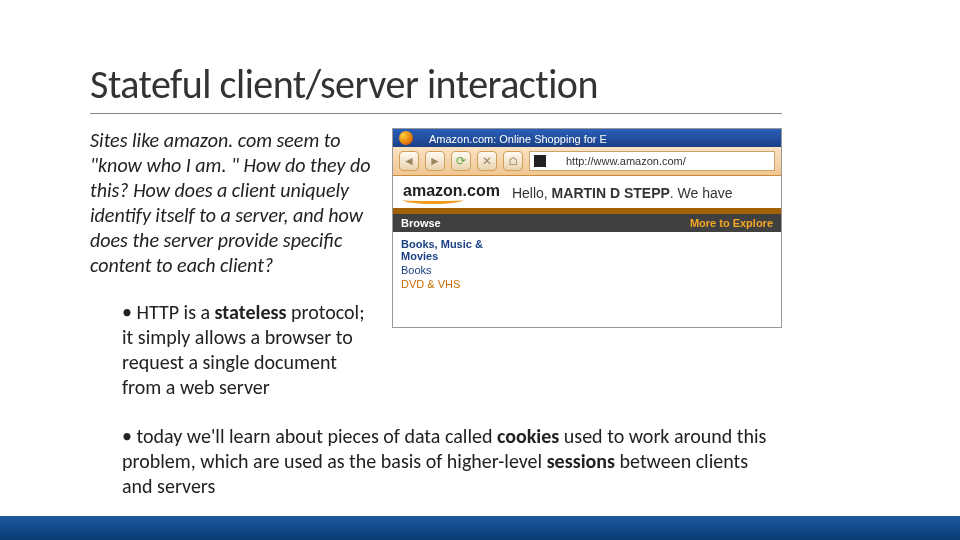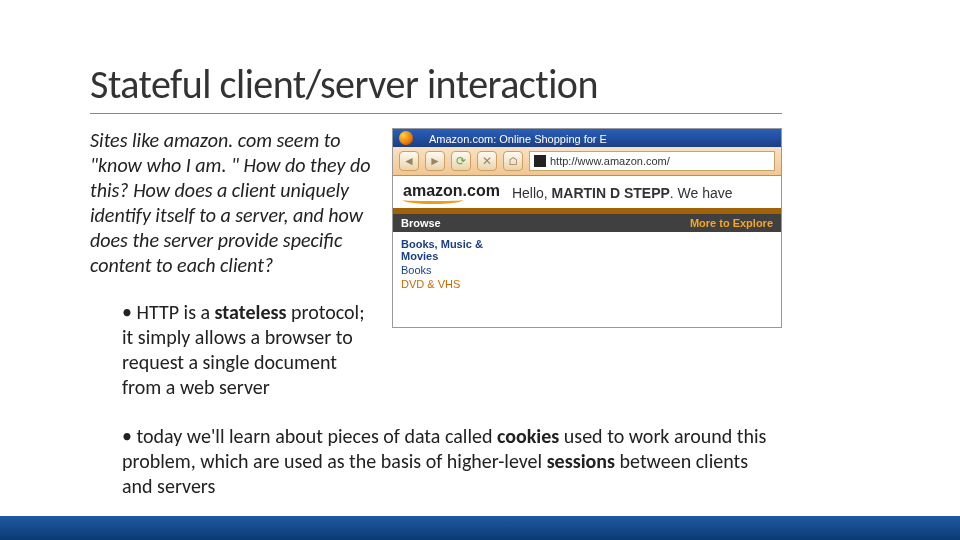--- a/index.html
+++ b/index.html
@@ -10,21 +10,21 @@
   .left-col { flex: 1; }
   .intro { font-style: italic; font-size: 20px; line-height: 1.25; margin-bottom: 22px; }
   .bullet { font-size: 20px; line-height: 1.25; margin-bottom: 14px; margin-left: 32px; }
   .bullet b { font-weight: 700; }
   .screenshot { width: 390px; height: 200px; border: 1px solid #999; background: #fff; overflow: hidden; font-size: 11px; }
   .ss-title { background: linear-gradient(#2a5fbb, #1b3f84); color: #fff; padding: 2px 6px; display: flex; align-items: flex-end; gap: 16px; font-family: Tahoma, sans-serif; }
   .ff-icon { width: 14px; height: 14px; background: radial-gradient(circle at 30% 30%, #ffce3b, #e47b0b 60%, #b23004); border-radius: 50%; }
   .ss-toolbar { background: linear-gradient(#f9e2c4, #f2c690); border-bottom: 1px solid #c98b3e; padding: 4px 6px; display: flex; align-items: center; gap: 6px; }
   .nav-btn { width: 20px; height: 20px; border-radius: 4px; background: linear-gradient(#fefaf2,#e9d3ae); border:1px solid #cfa05c; display:flex; align-items:center; justify-content:center; color:#6a4; font-size:12px; }
   .nav-btn.gray { color:#9a855f; }
-  .url-bar { flex:1; background:#fff; border:1px solid #c7a56a; height:20px; display:flex; align-items:center; padding:0 4px; gap:4px; color:#333; font-family: Tahoma, sans-serif; }
+  .url-bar { flex:1; background:#fff; border:1px solid #c7a56a; height:20px; display:flex; align-items:center; padding:0 4px; gap:20px; color:#333; font-family: Tahoma, sans-serif; }
   .url-bar .amz-favicon { width:12px; height:12px; background:#222; display:inline-block; }
   .ss-header { background:#fff; padding:6px 10px 4px 10px; border-bottom:6px solid #a16207; display:flex; align-items:center; gap:12px; }
   .amz-logo { font-family: Arial, sans-serif; font-weight:700; font-size:16px; color:#222; position:relative; }
   .amz-logo .smile { display:block; width:60px; height:8px; border-bottom:3px solid #f19b1a; border-radius:0 0 50% 50%; margin-top:-4px; }
   .hello { font-family: Verdana, Arial, sans-serif; font-size:14px; color:#333; }
   .hello b { font-weight:700; }
   .ss-bluebar { background:#404040; color:#fff; font-family:Verdana, sans-serif; font-size:11px; font-weight:700; padding:3px 8px; display:flex; }
   .ss-bluebar .more { color:#f5a623; margin-left:auto; font-weight:700; }
   .ss-body { display:flex; }
   .ss-side { width:120px; padding:6px 8px; font-family:Verdana, sans-serif; }

